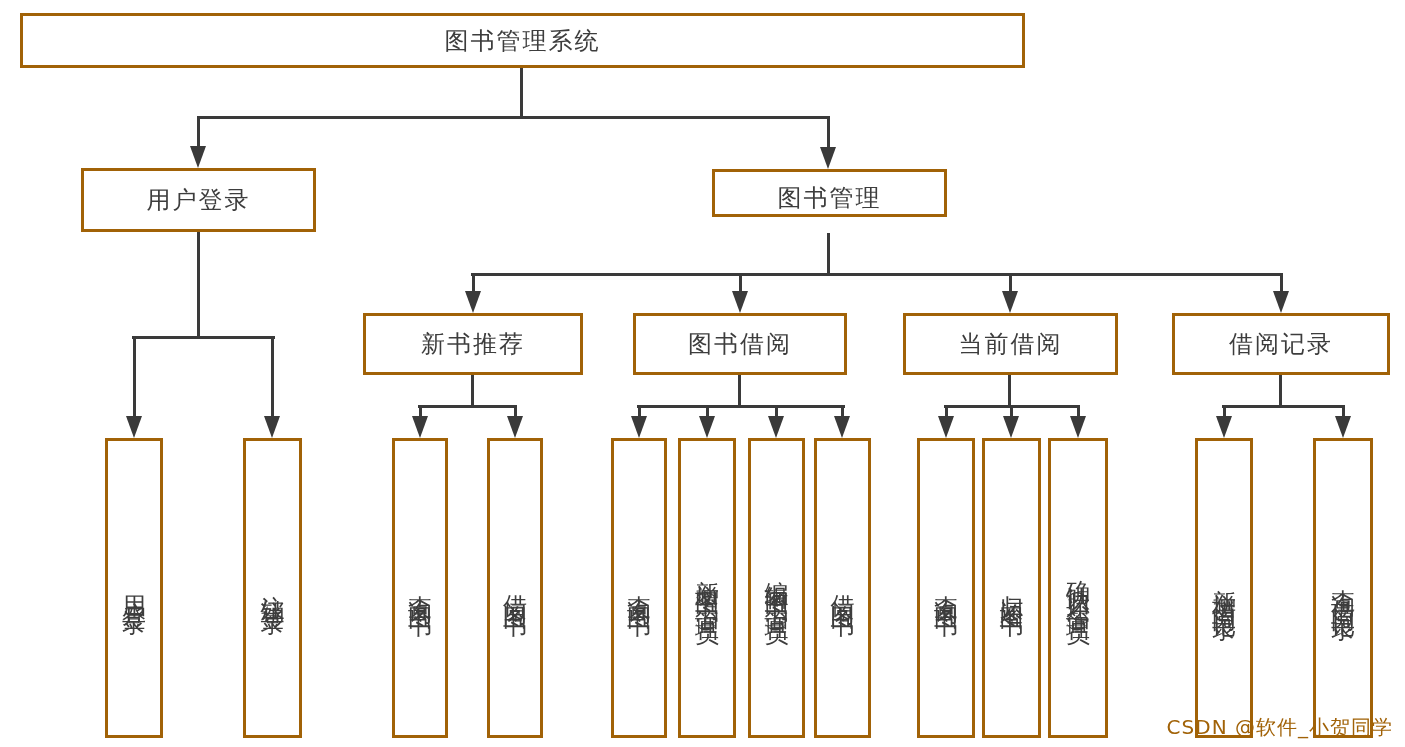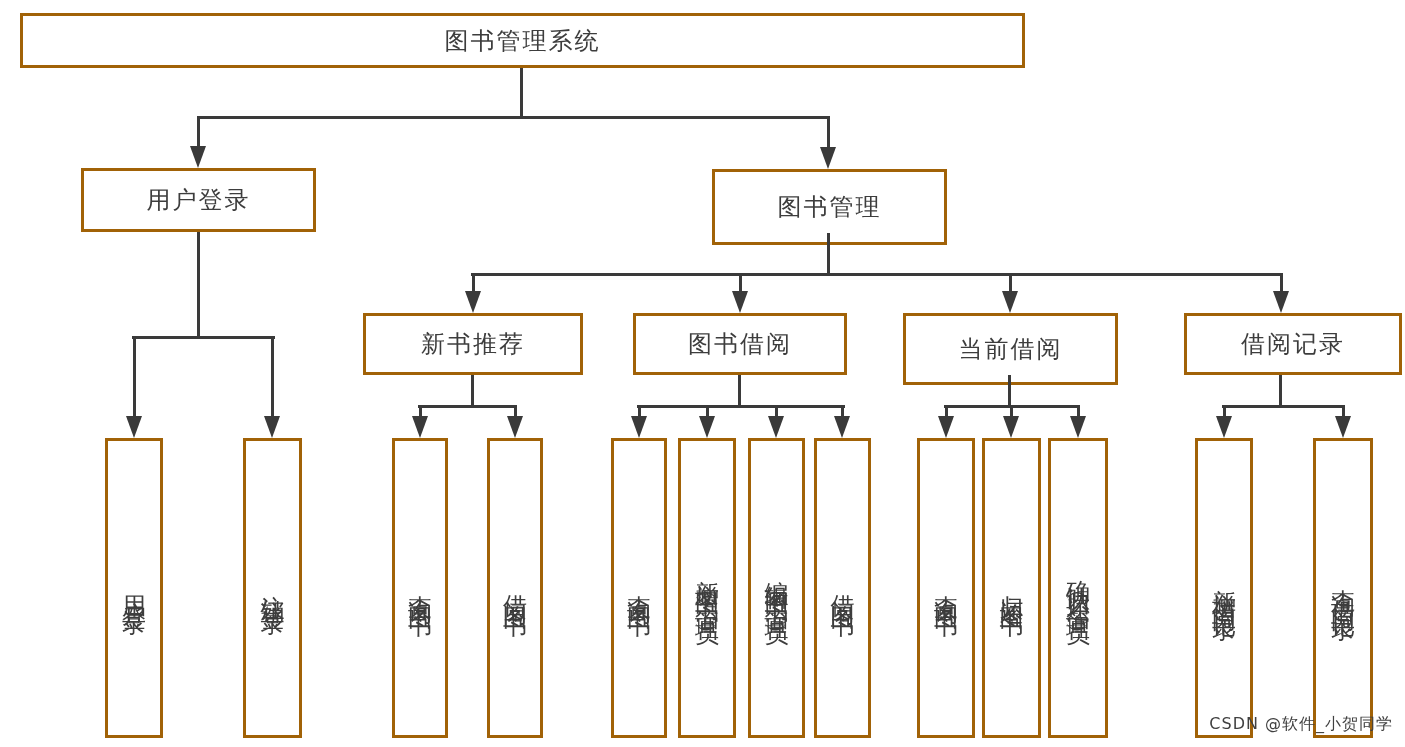--- a/index.html
+++ b/index.html
@@ -46,56 +46,56 @@
   .arrow .tri {
     width: 0; height: 0; flex: 0 0 auto;
     border-left: 8px solid transparent;
     border-right: 8px solid transparent;
     border-top: 22px solid #3a3a3a;
   }
   .watermark {
     position: absolute;
     top: 714px;
     right: 12px;
-    font-size: 16px;
-    color: #404040;
+    font-size: 20px;
+    color: #a16207;
     letter-spacing: 1px;
     white-space: nowrap;
   }
 </style>
 </head>
 <body>
 
 <div class="stage">
 
   <div class="box" style="left:20px; top:13px; width:1005px; height:55px;">
     <span class="h-label">图书管理系统</span>
   </div>
 
   <div class="box" style="left:81px; top:168px; width:235px; height:64px;">
     <span class="h-label">用户登录</span>
   </div>
 
-  <div class="box" style="left:712px; top:169px; width:235px; height:76px;">
+  <div class="box" style="left:712px; top:169px; width:235px; height:48px;align-items:flex-end;">
     <span class="h-label">图书管理</span>
   </div>
 
   <div class="box" style="left:363px; top:313px; width:220px; height:62px;text-align:right;">
     <span class="h-label">新书推荐</span>
   </div>
 
   <div class="box" style="left:633px; top:313px; width:214px; height:62px;">
     <span class="h-label">图书借阅</span>
   </div>
 
-  <div class="box" style="left:903px; top:313px; width:215px; height:72px;">
+  <div class="box" style="left:903px; top:313px; width:215px; height:62px;">
     <span class="h-label">当前借阅</span>
   </div>
 
-  <div class="box" style="left:1172px; top:313px; width:218px; height:62px;margin-left:12px;">
+  <div class="box" style="left:1172px; top:313px; width:218px; height:62px;">
     <span class="h-label">借阅记录</span>
   </div>
 
   <div class="box" style="left:105px; top:438px; width:58px; height:300px;">
     <span class="v-label">用户登录</span>
   </div>
   <div class="box" style="left:243px; top:438px; width:59px; height:300px;">
     <span class="v-label">注销登录</span>
   </div>
 

